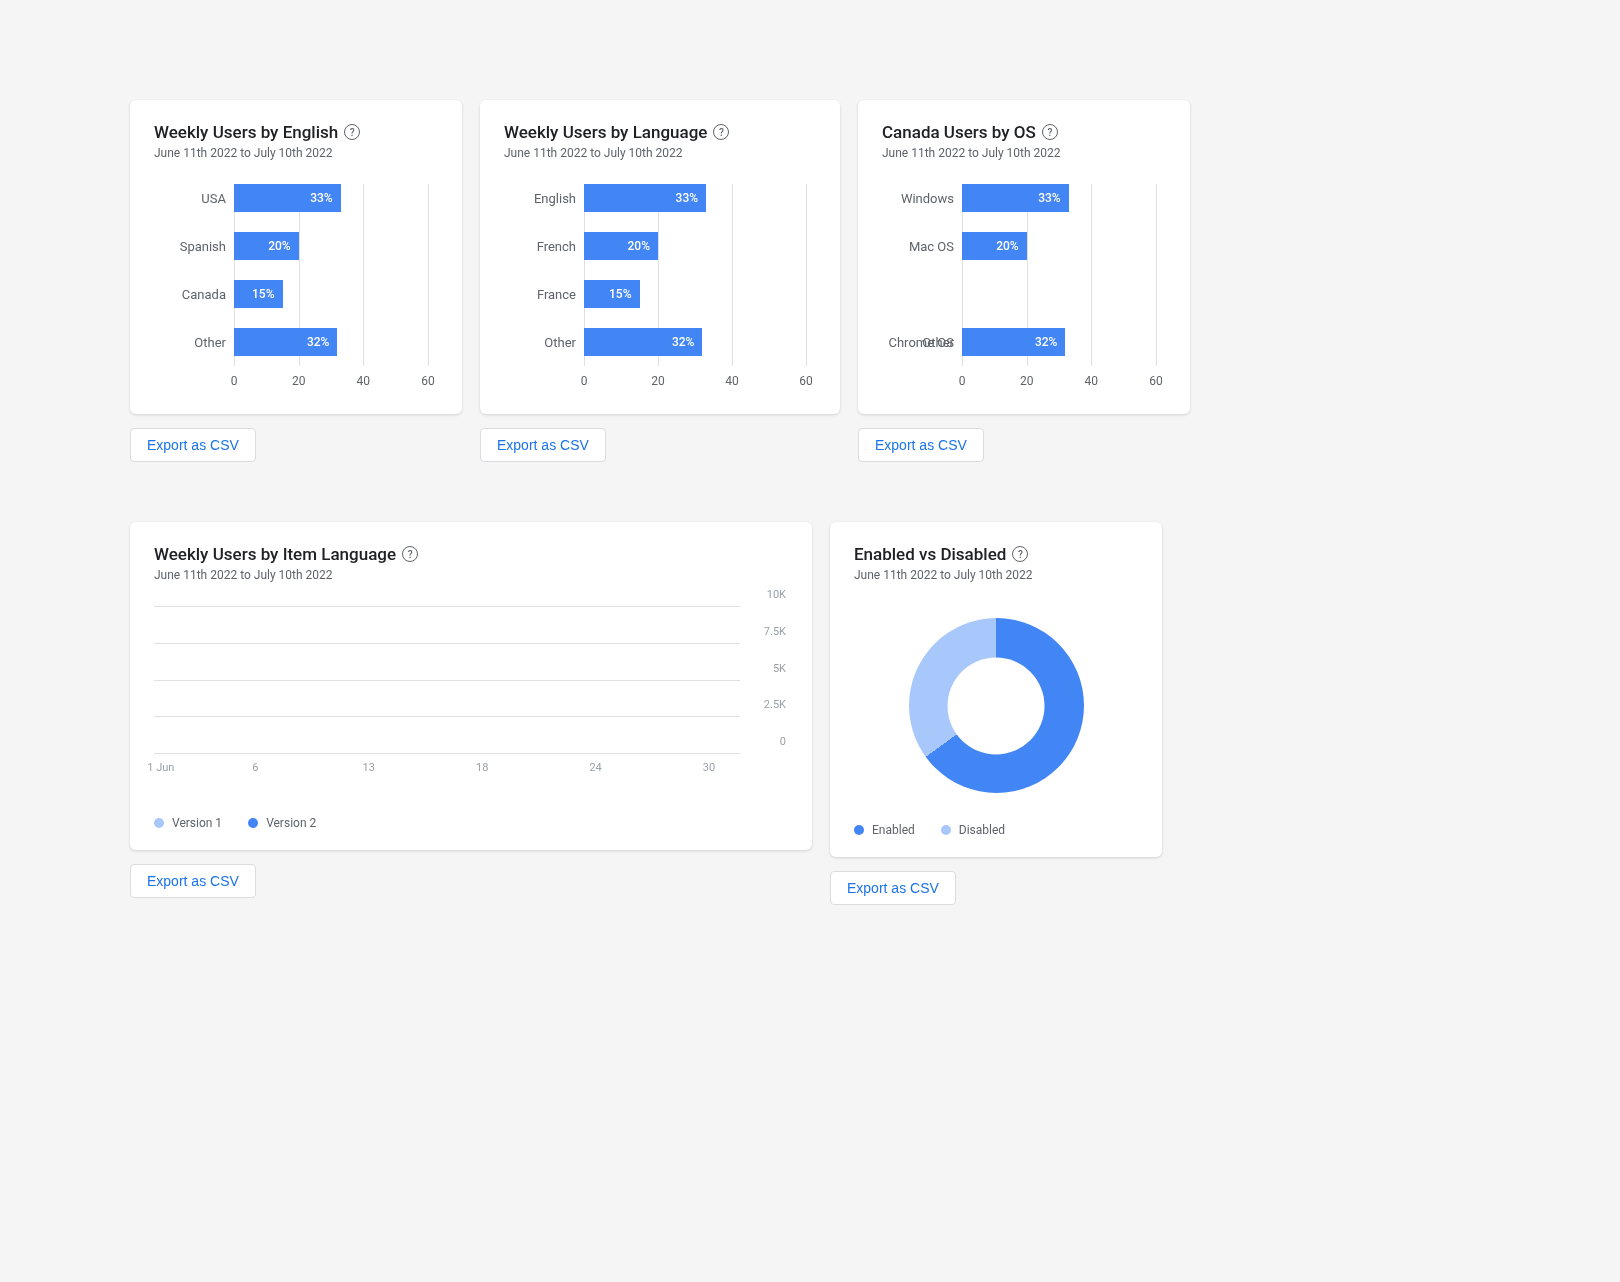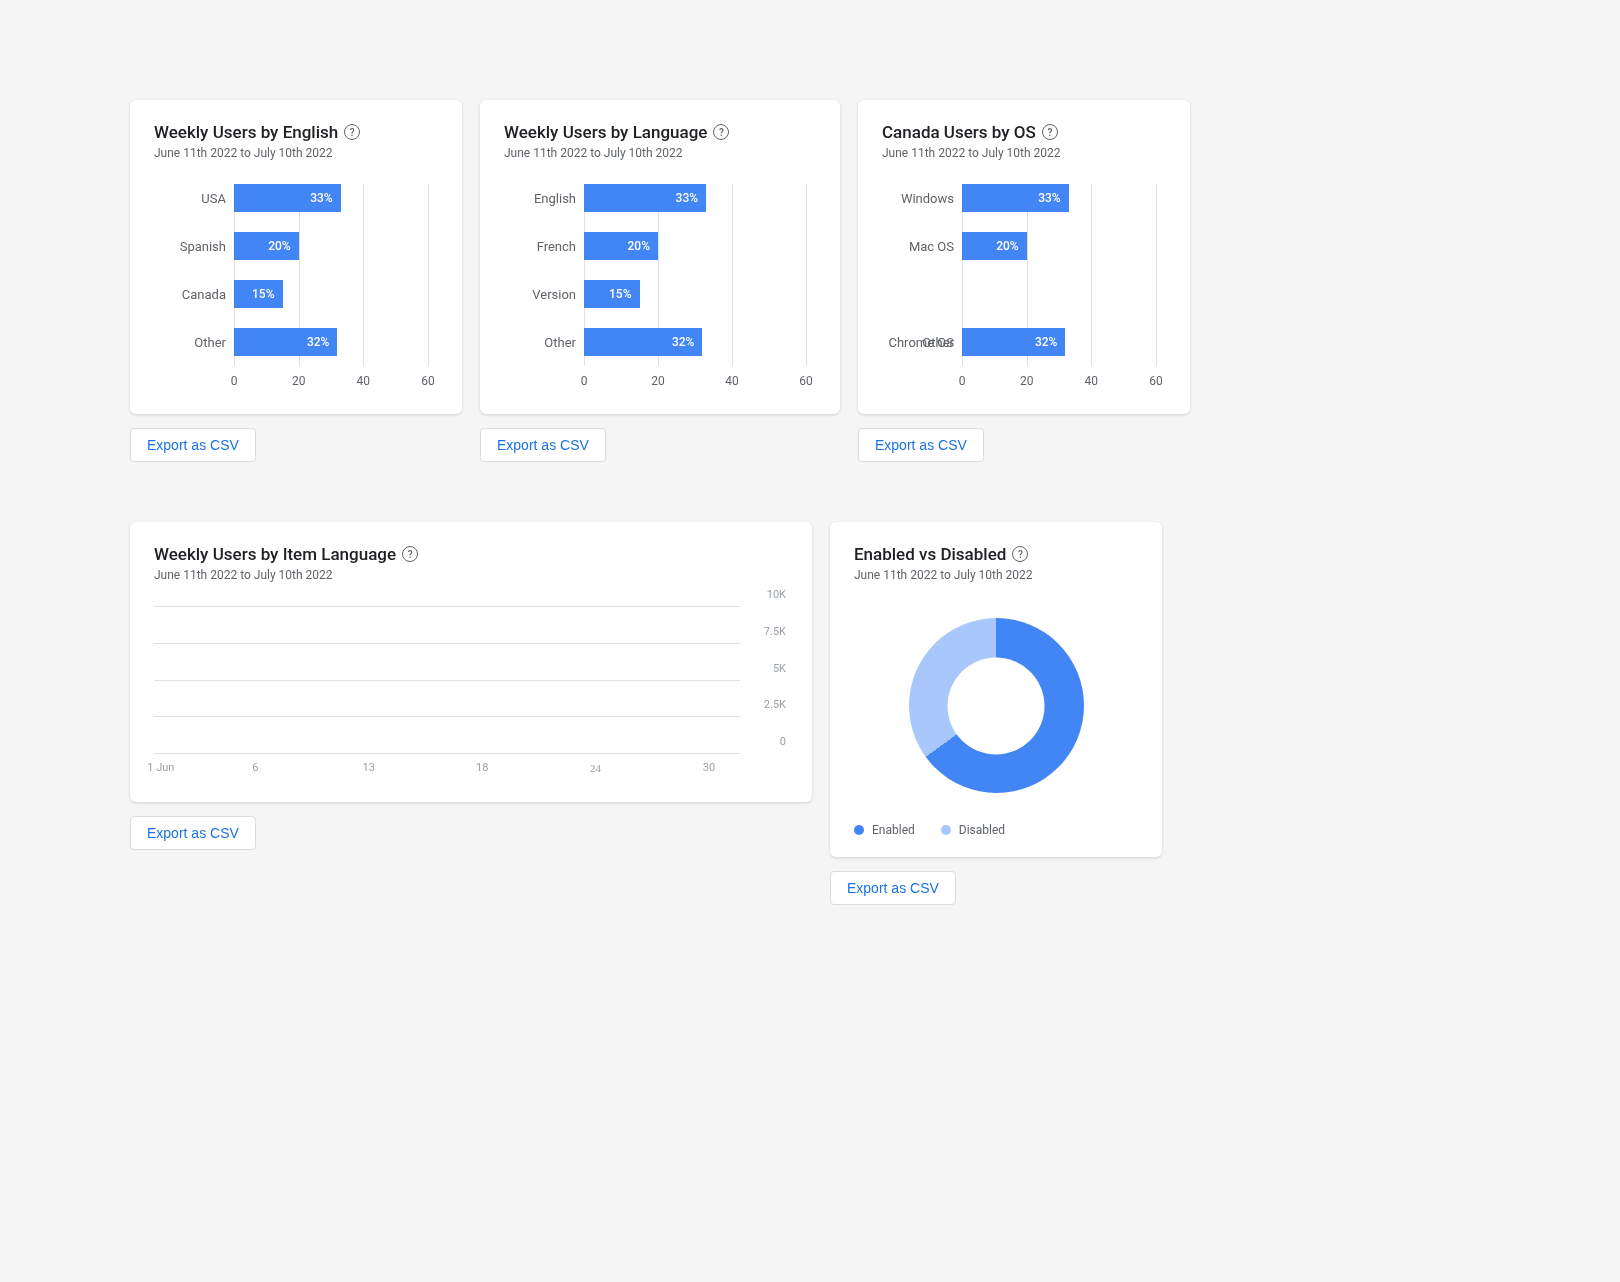--- a/index.html
+++ b/index.html
@@ -144,21 +144,21 @@
             <div class="hbar-tick" style="left: 100%;">60</div>
             <div class="hbar-row" style="top: 0px;">
               <div class="hbar-label">English</div>
               <div class="hbar-bar" style="width: 55%;">33%</div>
             </div>
             <div class="hbar-row" style="top: 48px;">
               <div class="hbar-label">French</div>
               <div class="hbar-bar" style="width: 33.3333%;">20%</div>
             </div>
             <div class="hbar-row" style="top: 96px;">
-              <div class="hbar-label">Version</div>
+              <div class="hbar-label">France</div>
               <div class="hbar-bar" style="width: 25%;">15%</div>
             </div>
             <div class="hbar-row" style="top: 144px;">
               <div class="hbar-label">Other</div>
               <div class="hbar-bar" style="width: 53.3333%;">32%</div>
             </div>
           </div>
         </div>
     </div>
     <button class="export-btn">Export as CSV</button>
@@ -347,24 +347,34 @@
               <div class="stacked-seg2" style="height: 58%;"></div>
             </div>
             <div class="stacked-col" style="left: 96.7742%; width: 2.32258%;">
               <div class="stacked-seg1" style="height: 6%;"></div>
               <div class="stacked-seg2" style="height: 65%;"></div>
             </div>
             <div class="stacked-xtick" style="left: 1.16129%;">1 Jun</div>
             <div class="stacked-xtick" style="left: 17.2903%;">6</div>
             <div class="stacked-xtick" style="left: 36.6452%;">13</div>
             <div class="stacked-xtick" style="left: 56%;">18</div>
-            <div class="stacked-xtick" style="left: 75.3548%; font-family: Liberation Serif, serif;">24</div>
+            <div class="stacked-xtick" style="left: 75.3548%;">24</div>
             <div class="stacked-xtick" style="left: 94.7097%;">30</div>
           </div>
         </div>
+      <div class="legend">
+        <div class="legend-item">
+          <span class="legend-dot" style="background:#a8c7fa"></span>
+          <span>Version 1</span>
+        </div>
+        <div class="legend-item">
+          <span class="legend-dot" style="background:#4285f4"></span>
+          <span>Version 2</span>
+        </div>
+      </div>
     </div>
     <button class="export-btn">Export as CSV</button>
   </div>
 
   <div class="col" style="width:332px">
     <div class="card">
       <div class="card-title">
         <span>Enabled vs Disabled</span>
         <span class="help-icon">?</span>
       </div>

